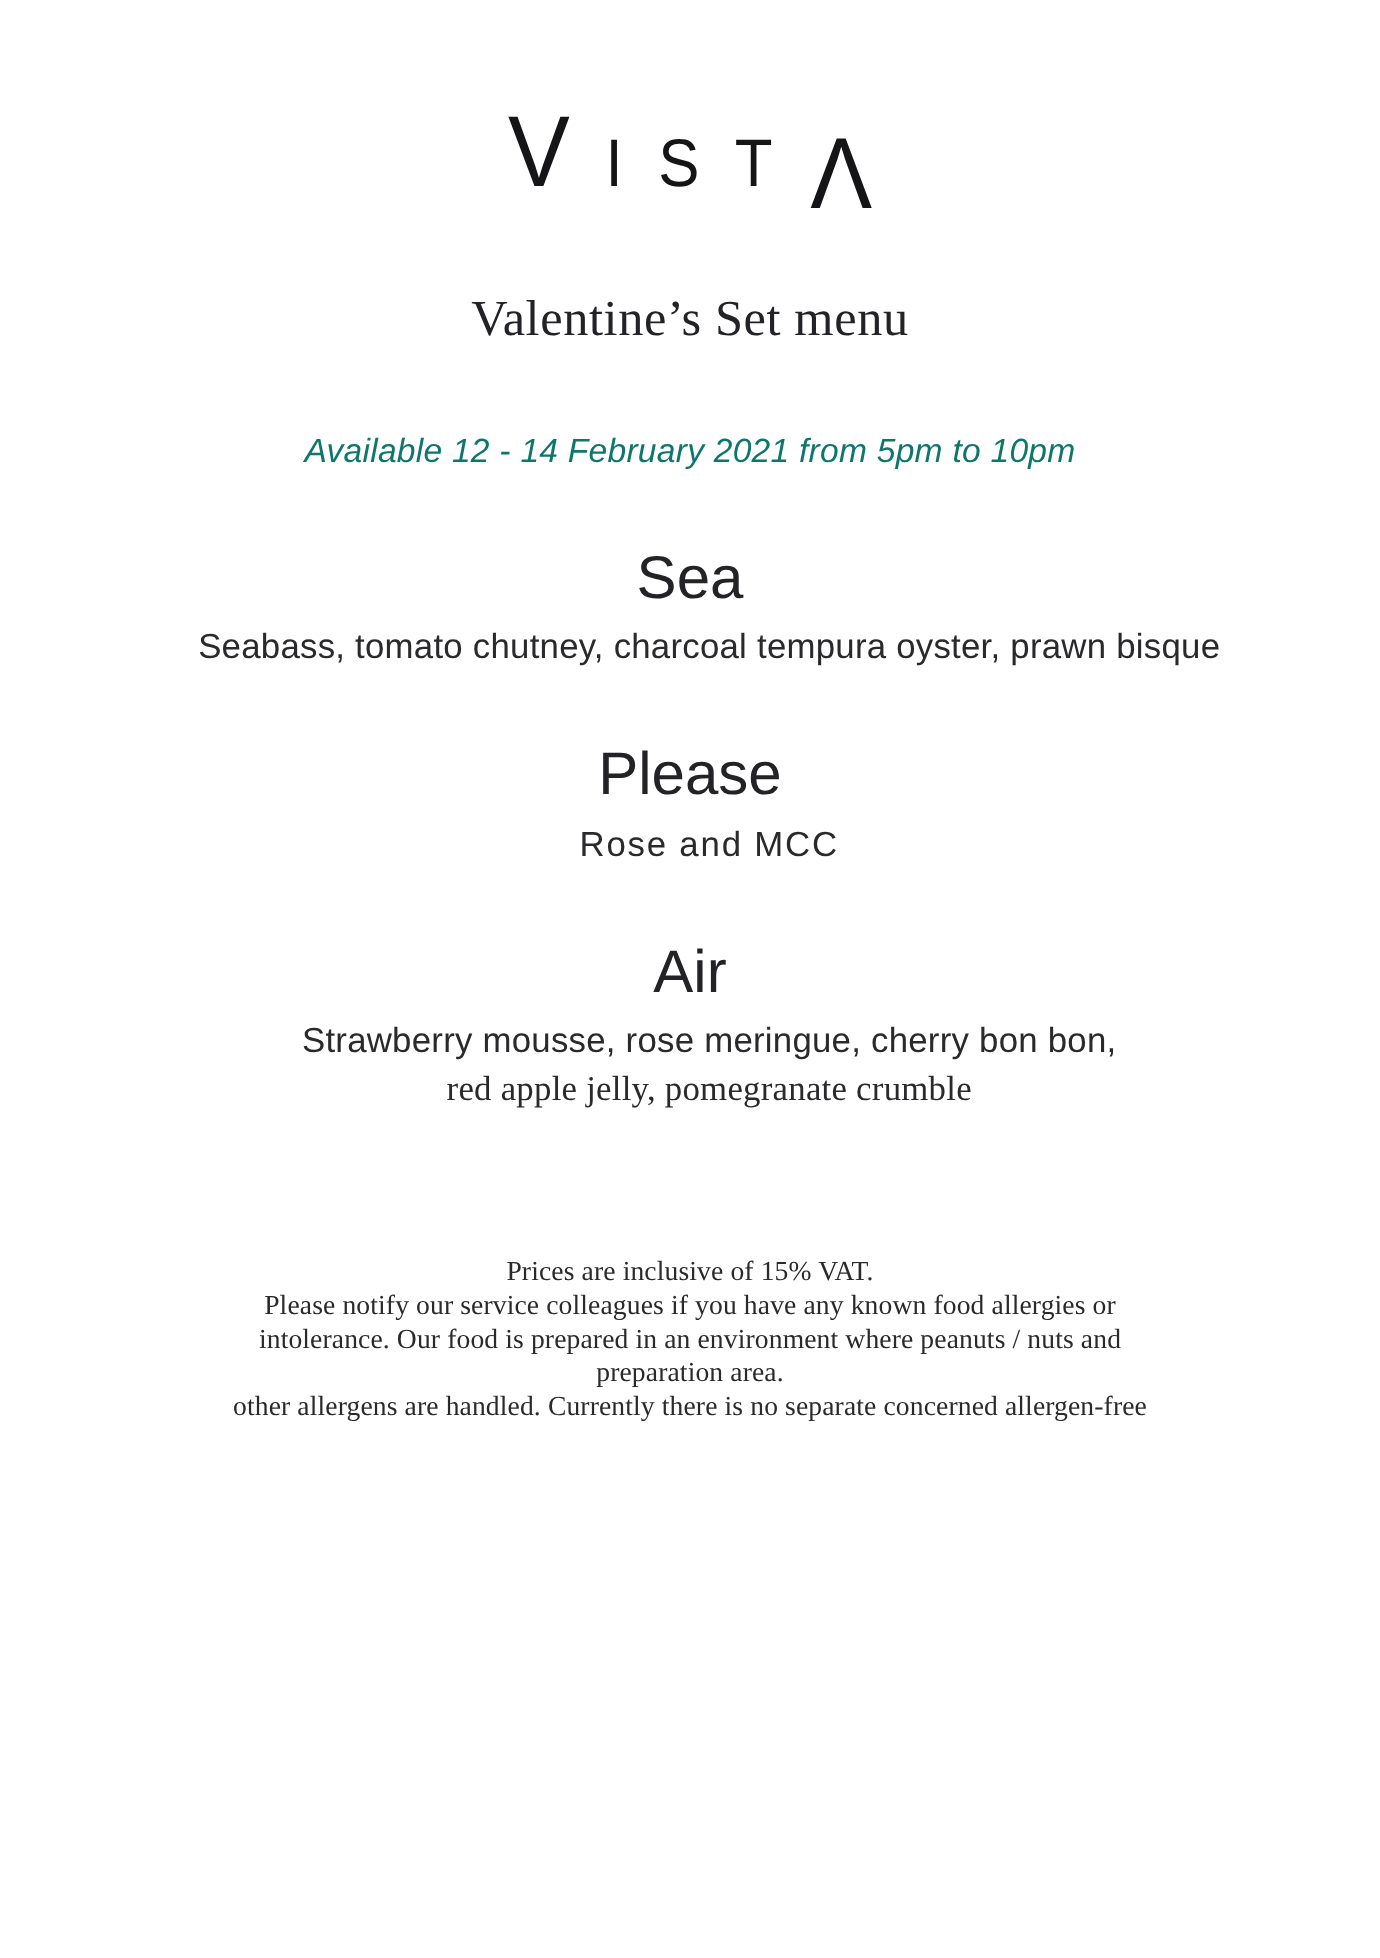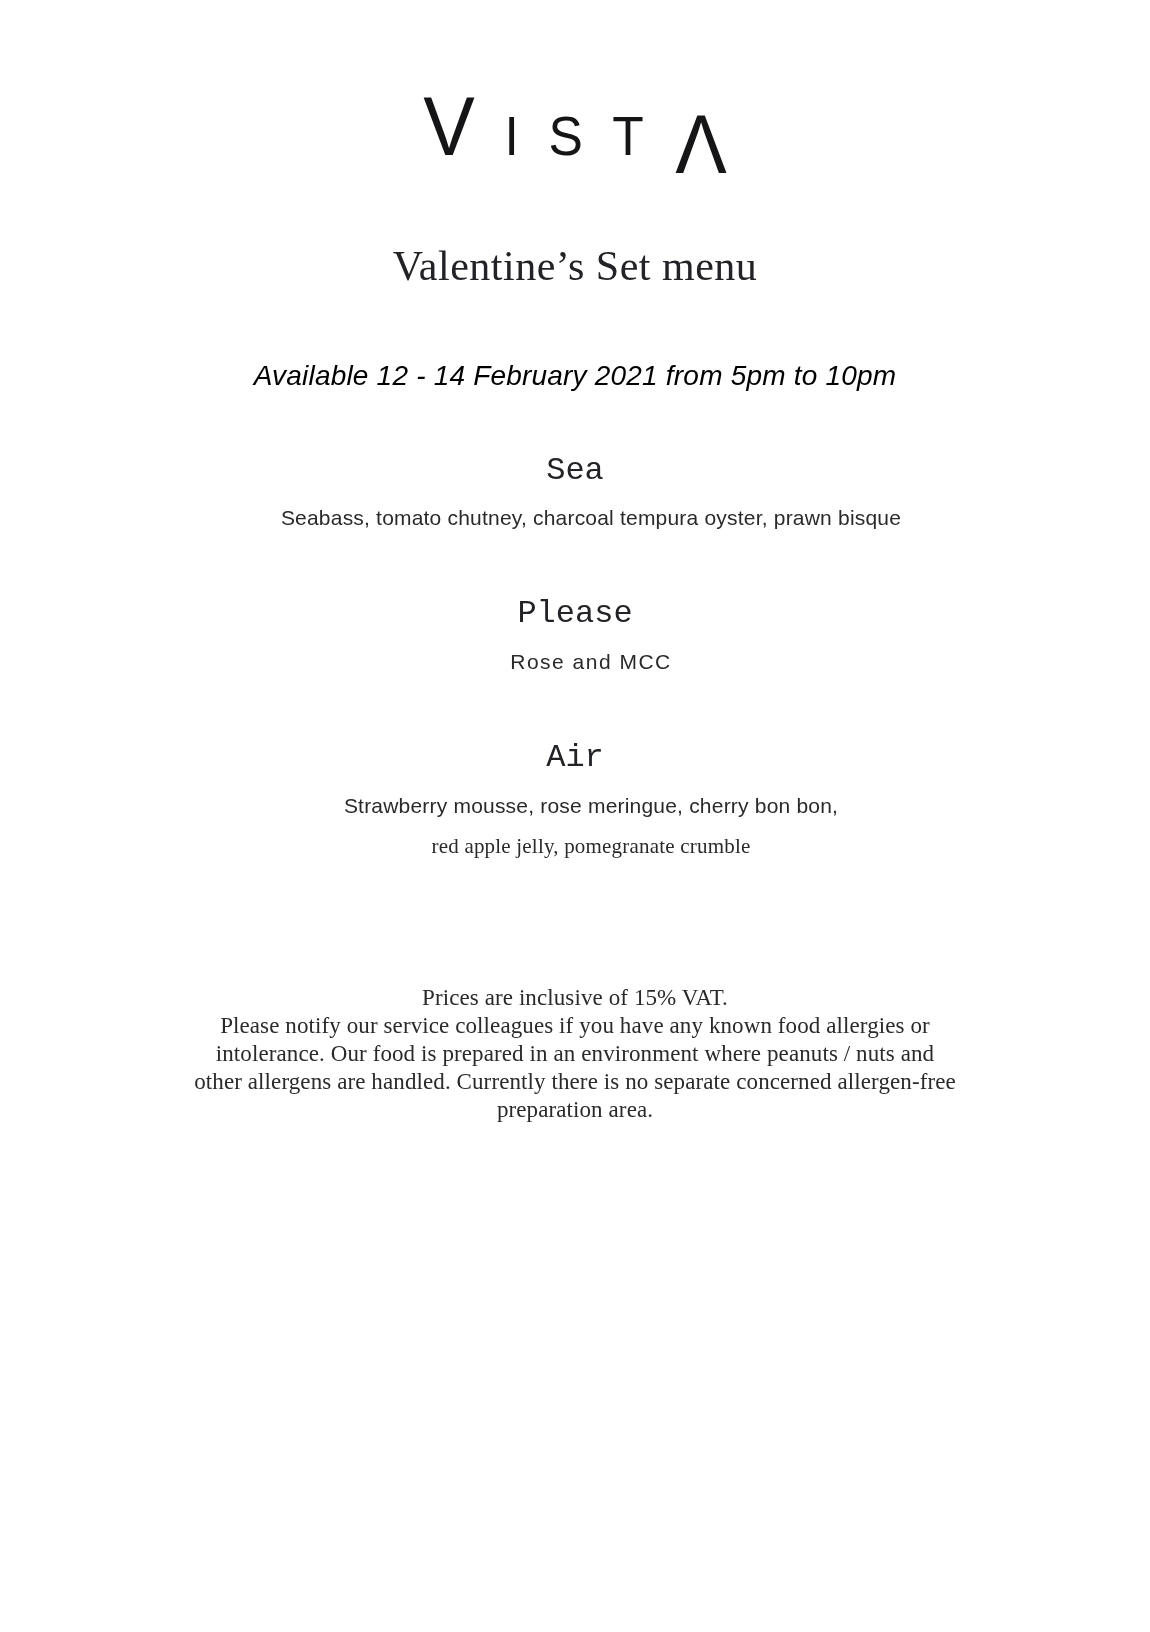--- a/index.html
+++ b/index.html
@@ -43,36 +43,36 @@
     line-height: 1.18;
     color: #232226;
     letter-spacing: 0.5px;
   }
   
   .availability {
     margin-top: 64px;
     font-style: italic;
     font-size: 28px;
     line-height: 39px;
-    color: #000000;
+    color: #0f766e;
     letter-spacing: 0.2px;
   }
   
   .course { margin-top: 58px; }
   .course-name {
     margin: 0;
-    font-family: Liberation Mono, monospace;
+    font-family: Liberation Sans, sans-serif;
     font-weight: 400;
-    font-size: 32px;
+    font-size: 50px;
     line-height: 1.15;
     color: #232226;
   }
   .course-desc {
     margin: 9px 0 0 0;
-    font-size: 21px;
+    font-size: 29px;
     line-height: 40px;
     color: #2a2a2d;
     letter-spacing: 0.2px;
     padding-left: 32px;
   }
   .course-desc.wide { letter-spacing: 1.5px; }
   
   .footer {
     margin-top: 118px;
     font-size: 23px;
@@ -115,17 +115,17 @@
   <section class="course">
     <h2 class="course-name">Air</h2>
     <p class="course-desc">Strawberry mousse, rose meringue, cherry bon bon,</p>
     <p class="course-desc" style="margin-top:0;font-family:Liberation Serif, serif;">red apple jelly, pomegranate crumble</p>
   </section>
 
   <footer class="footer">
     <div>Prices are inclusive of 15% VAT.</div>
     <div>Please notify our service colleagues if you have any known food allergies or</div>
     <div>intolerance. Our food is prepared in an environment where peanuts / nuts and</div>
+    <div>preparation area.</div>
     <div>other allergens are handled. Currently there is no separate concerned allergen-free</div>
-    <div>preparation area.</div>
   </footer>
 
 </div>
 
 </body></html>

